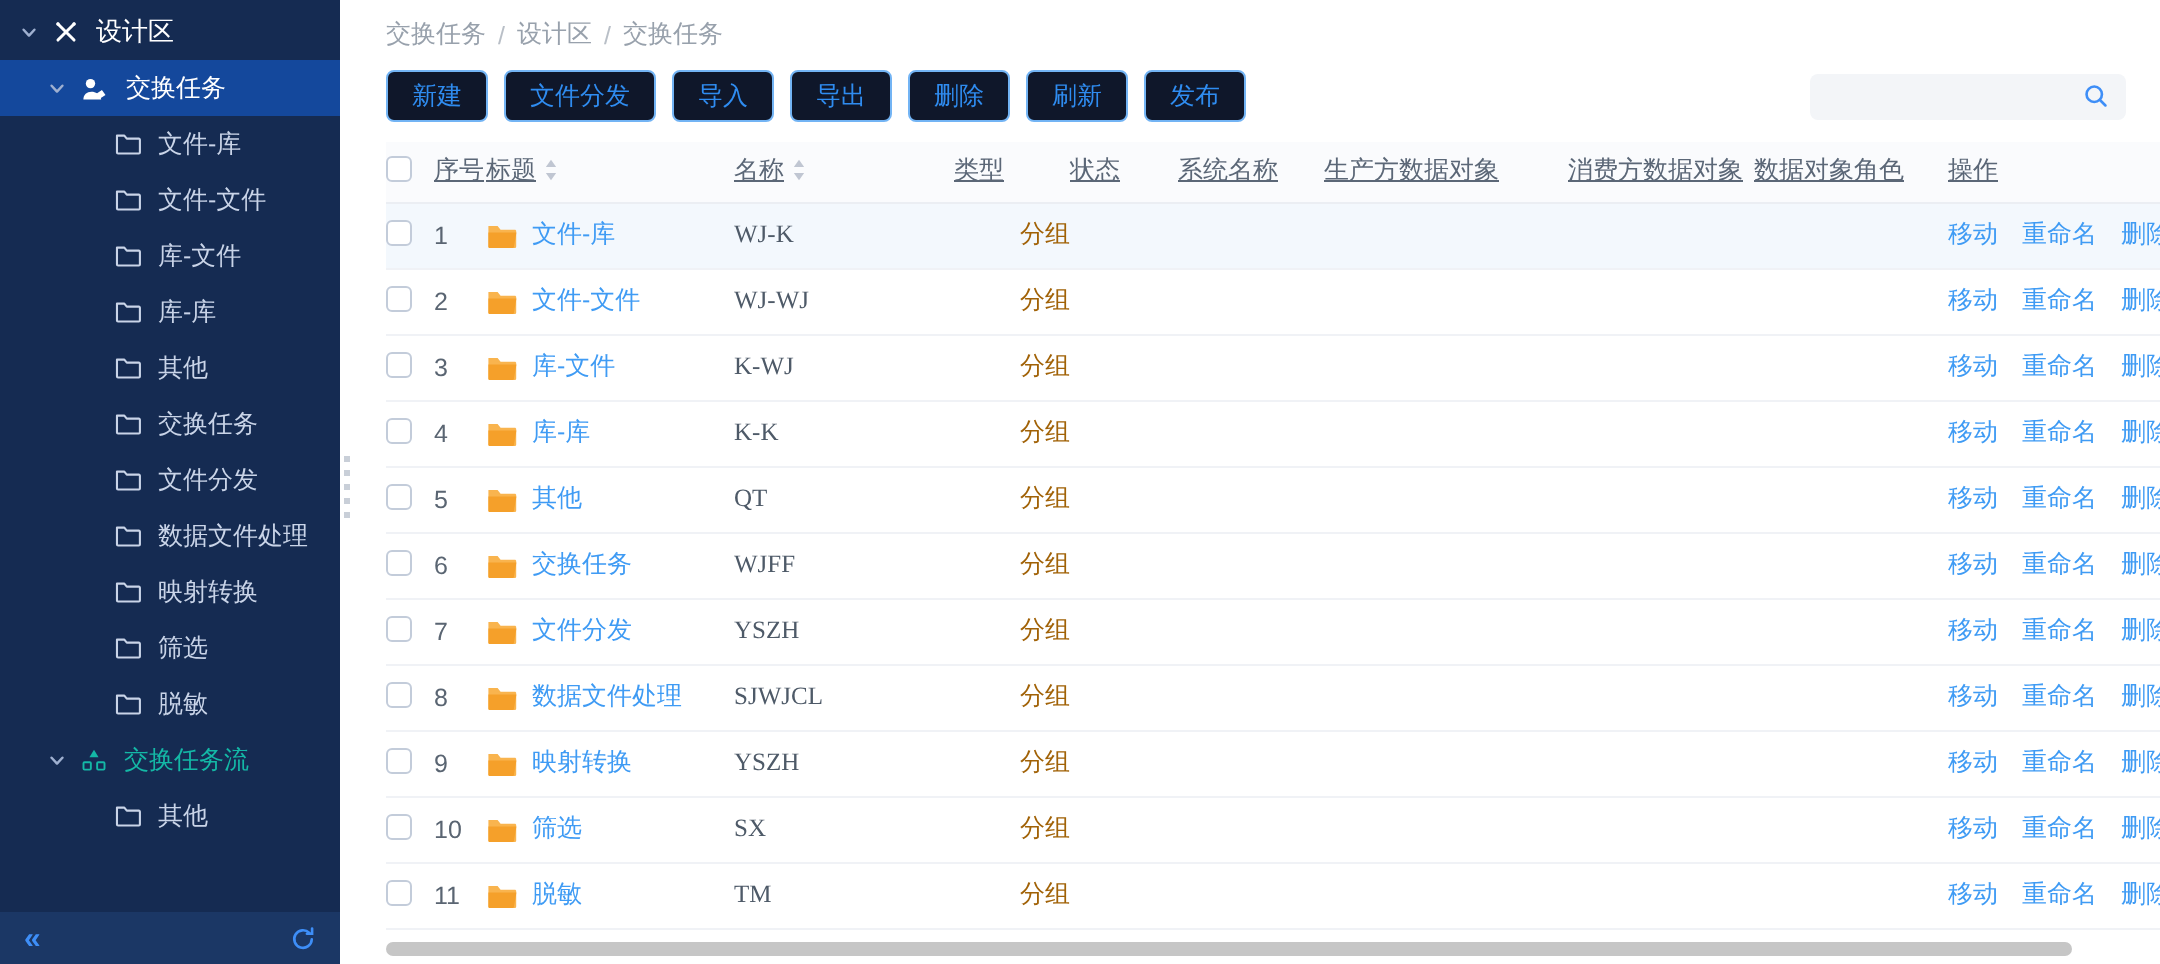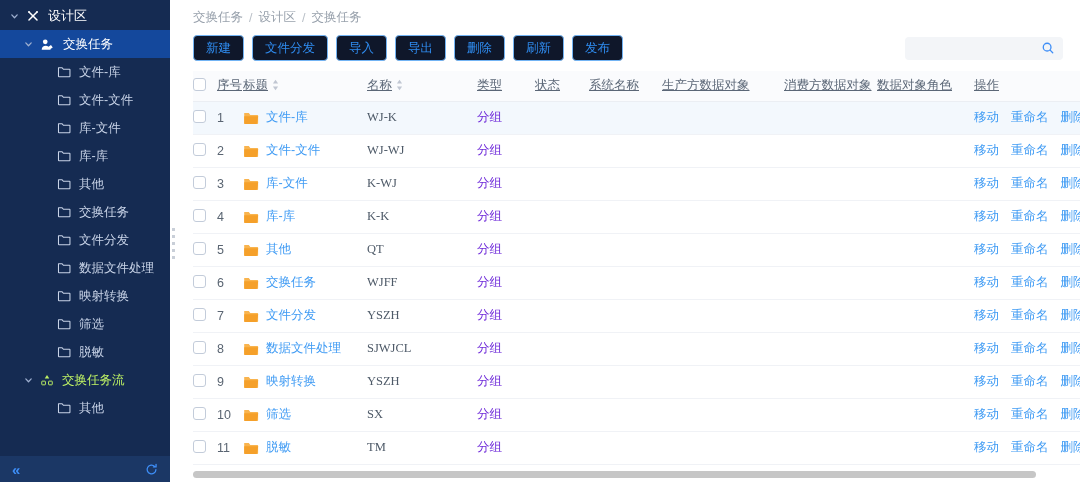--- a/index.html
+++ b/index.html
@@ -10,21 +10,21 @@
   }
   .app { display:flex; width:100%; height:100%; }
 
   
   .sidebar { width:170px; flex-shrink:0; background:#152b52; display:flex; flex-direction:column; }
   .s-nav { flex:1; padding-top:2px; overflow:hidden; }
   .s-item { height:28px; display:flex; align-items:center; font-size:12.5px; color:#e8edf6; cursor:pointer; white-space:nowrap; }
   .s-item .chev { width:9px; margin-right:7px; display:inline-flex; color:#9fb0d0; flex-shrink:0; }
   .s-item .node-icon { margin-right:8px; flex-shrink:0; }
   .lvl1 { padding-left:10px; font-size:13px; color:#fff; }
-  .lvl2 { padding-left:24px; color:#bef264; }
+  .lvl2 { padding-left:24px; color:#14b8a6; }
   .lvl3 { padding-left:57px; color:#c9d4e8; }
   .s-item.selected { background:#14489c; color:#fff; }
   .icon { display:inline-flex; align-items:center; justify-content:center; line-height:0; }
   .sidebar-footer { height:26px; background:#1b3765; display:flex; align-items:center; justify-content:space-between; padding:0 12px; }
   .collapse-btn { color:#3e8ef7; font-size:15px; font-weight:bold; cursor:pointer; line-height:1; }
   .refresh-btn { color:#3e8ef7; cursor:pointer; }
 
   
   .grip { position:absolute; left:172px; top:228px; width:3px; height:33px;
           background:repeating-linear-gradient(#c9cfd8 0 3px, transparent 3px 7px); cursor:col-resize; }
@@ -47,21 +47,21 @@
   th, td { padding:0; text-align:left; font-weight:normal; white-space:nowrap; }
   thead tr { height:30px; background:#fafbfd; }
   thead th { color:#5b6777; border-bottom:1px solid #ebeef3;text-decoration:underline; }
   tbody tr { height:33px; }
   tbody td { border-bottom:1px solid #f0f2f6; }
   tbody tr.hl { background:#f3f8fd; }
   .num { color:#5a6572; }
   .cell-title { display:flex; align-items:center; gap:7px; }
   .link { color:#3f9bf4; cursor:pointer; }
   .name { color:#4e5a68;font-family:Liberation Serif, serif; }
-  .type { color:#6d28d9; }
+  .type { color:#a16207;margin-left:33px; }
   .act .link { margin-right:12px; }
   .checkbox { width:13px; height:13px; border:1px solid #c3ccda; border-radius:3px; background:#fff; display:inline-block; cursor:pointer; }
   .sorter { display:inline-flex; margin-left:4px; vertical-align:-2px; color:#c0c6d2; cursor:pointer; }
 
   .hscroll { margin-top:6px; width:887px; height:7px; position:relative; }
   .hscroll .thumb { position:absolute; left:0; top:0; width:843px; height:7px; background:#c6c6c6; border-radius:4px; cursor:pointer; }
 </style>
 </head>
 <body>
 

